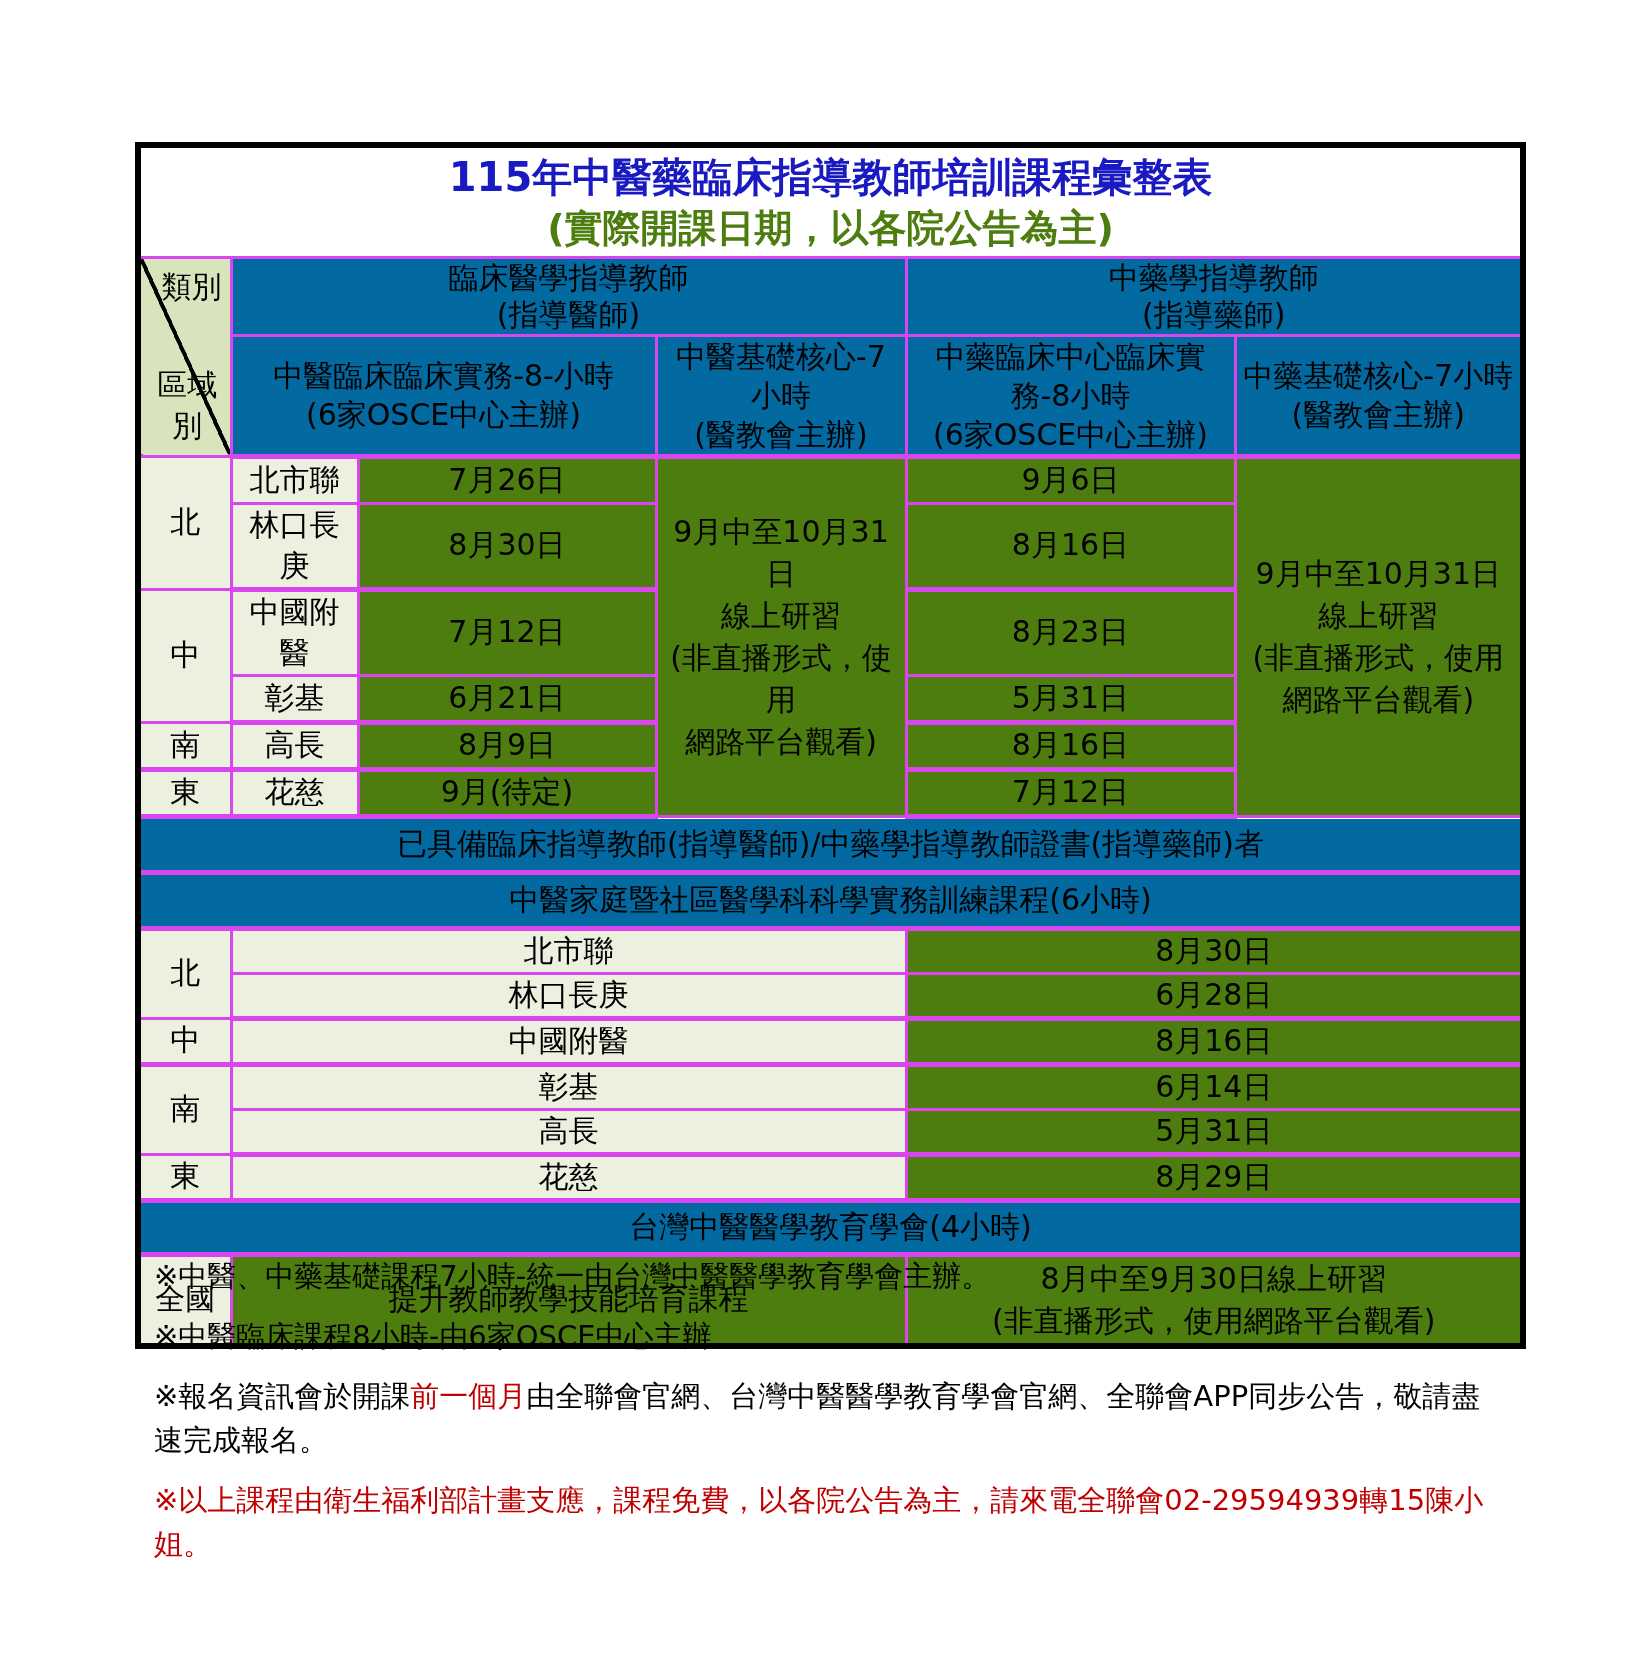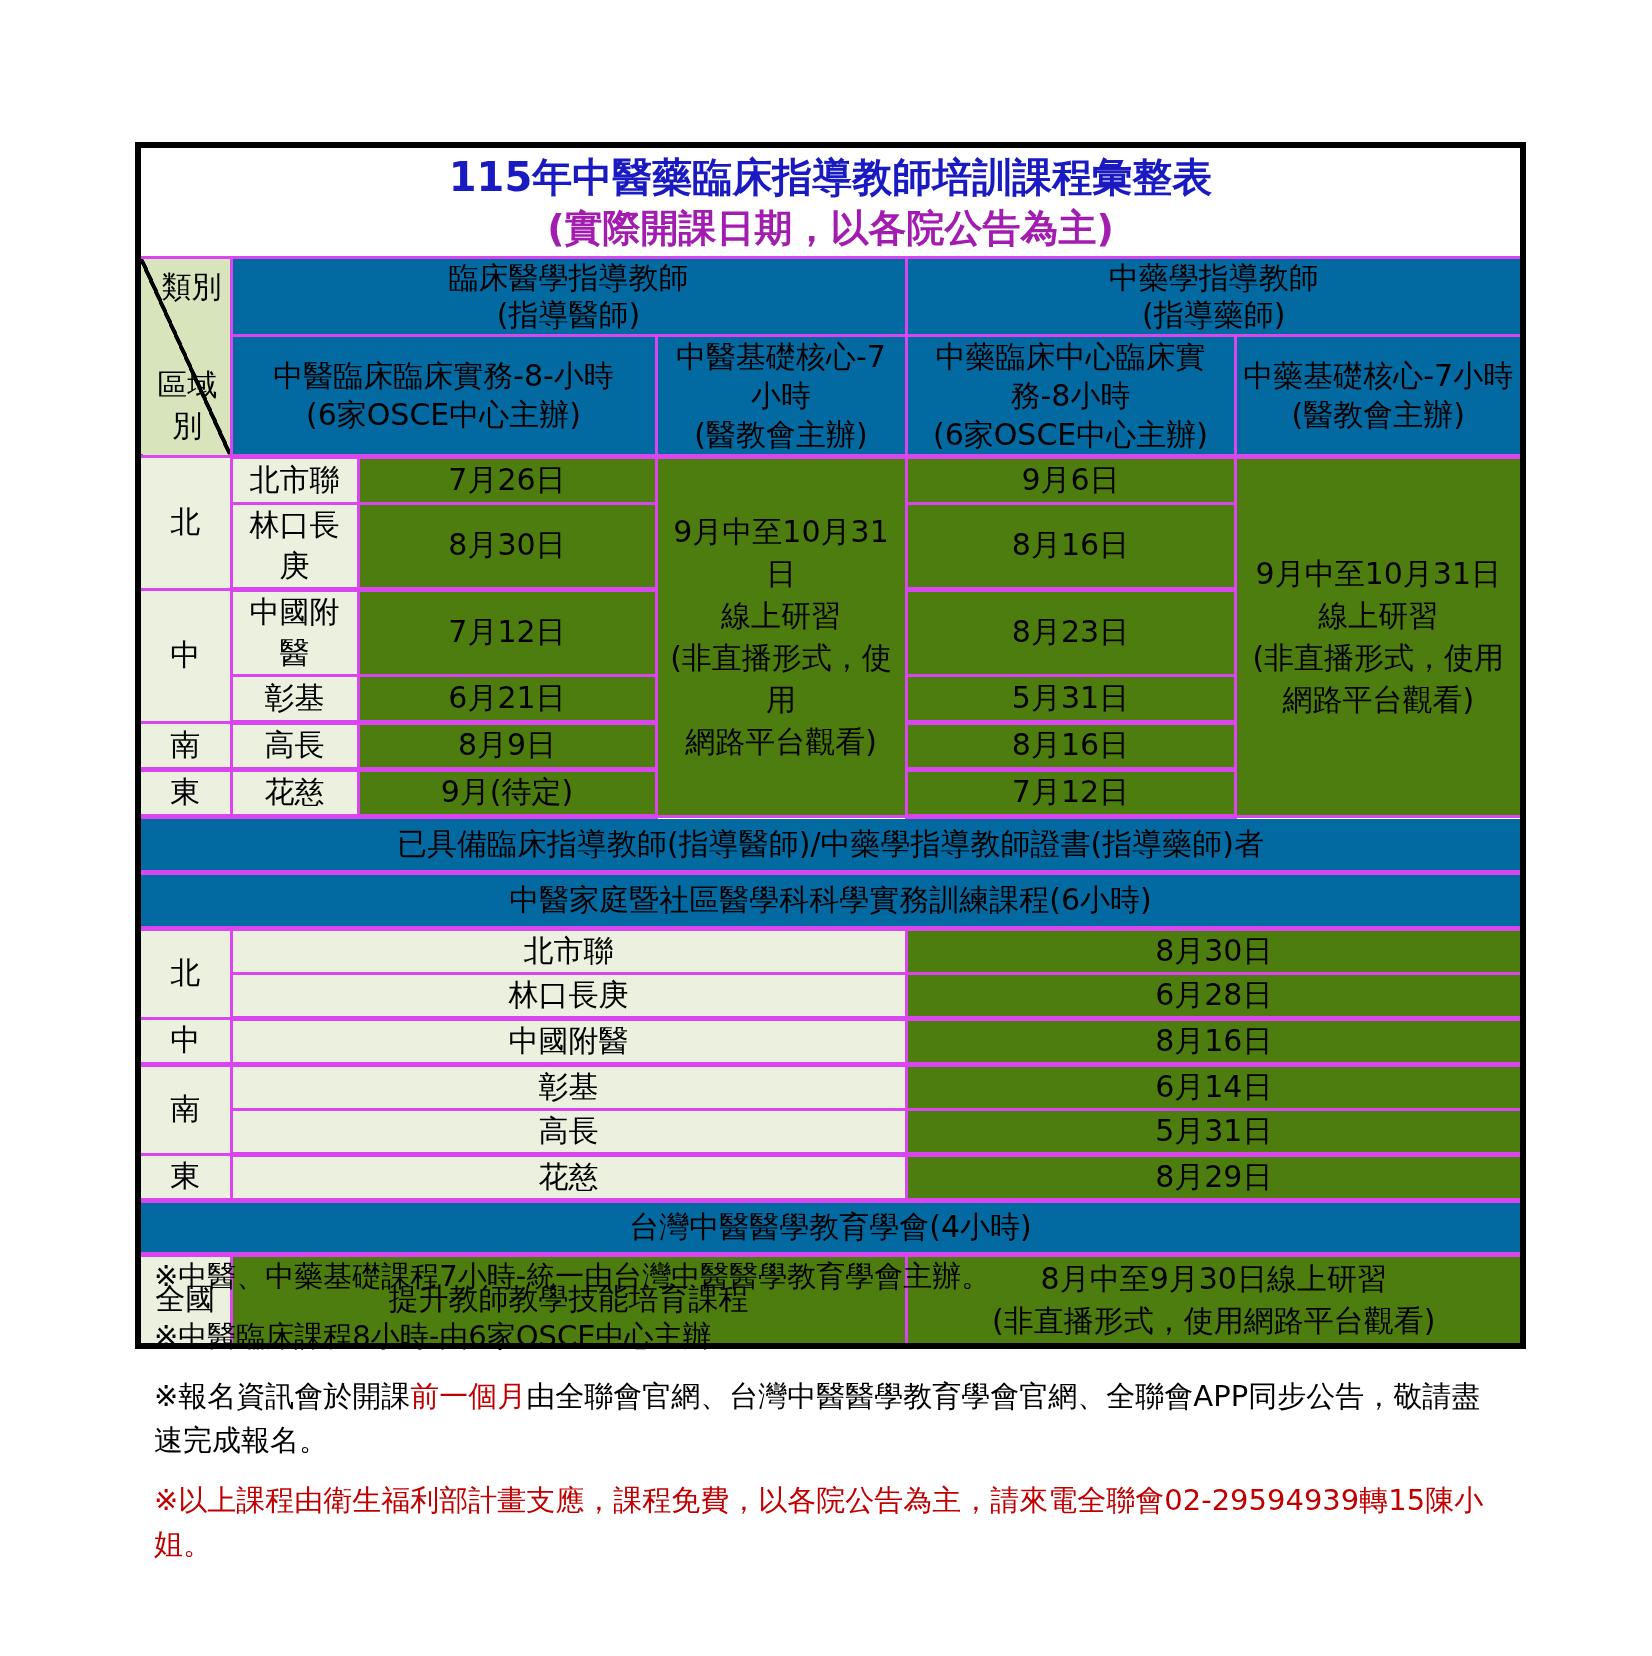--- a/index.html
+++ b/index.html
@@ -17,21 +17,21 @@
   }
   .tbl td{
     border:3px solid #d946ef;
     text-align:center;vertical-align:middle;
     padding:0 4px;
     font-size:30px;
     overflow:hidden;
   }
   .title-cell{background:#fff;border-bottom-width:4px;}
   .title-line1{color:#1A1AC2;font-size:40px;font-weight:bold;line-height:1.35;}
-  .title-line2{color:#a21caf;font-size:38px;font-weight:bold;line-height:1.3;}
+  .title-line2{color:#4d7c0f;font-size:38px;font-weight:bold;line-height:1.3;}
   .green{background:#0369a1;}
   .lgreen{background:#EBF1DE;}
   .white{background:#4d7c0f;}
   .hdr{font-size:29px;line-height:1.25;}
   .course{font-size:25px;line-height:1.3;}
   .divider{font-size:30px;}
   .multiline{white-space:pre-line;line-height:1.4;}
   .bb5{border-bottom-width:5px !important;}
   
   tr.h-title{height:112px;}

